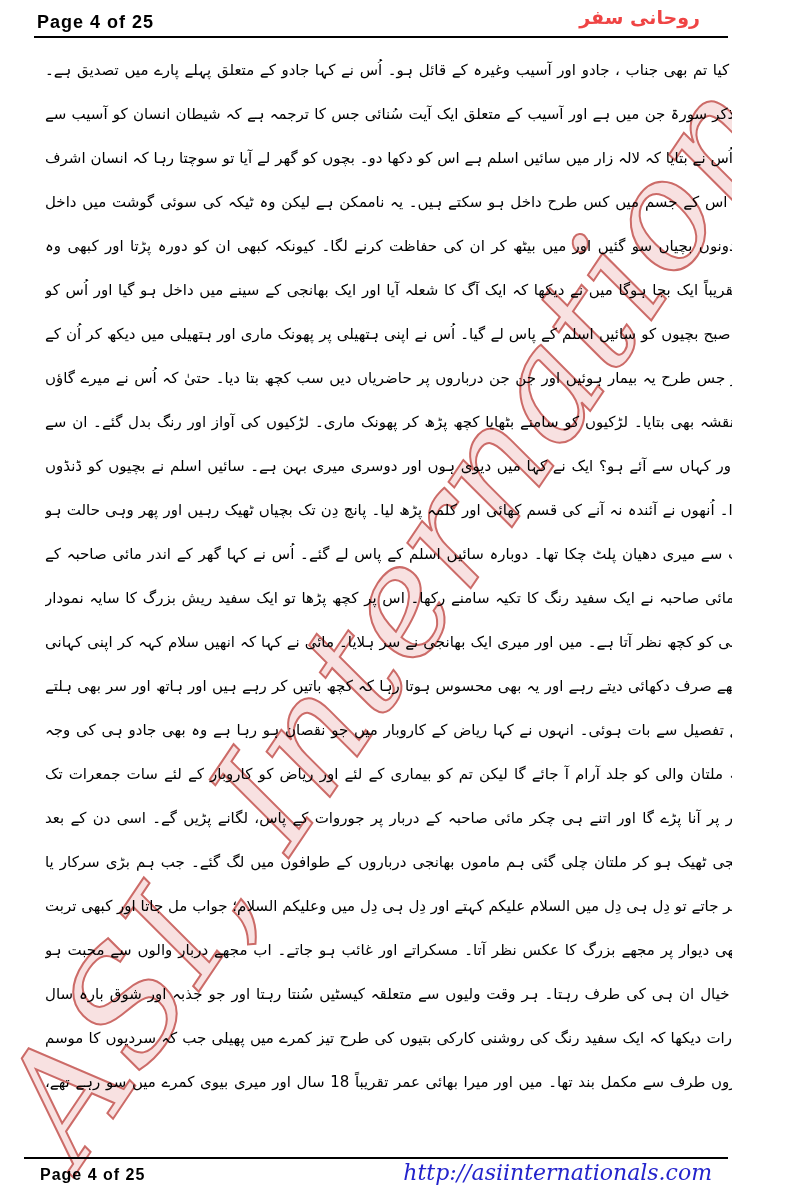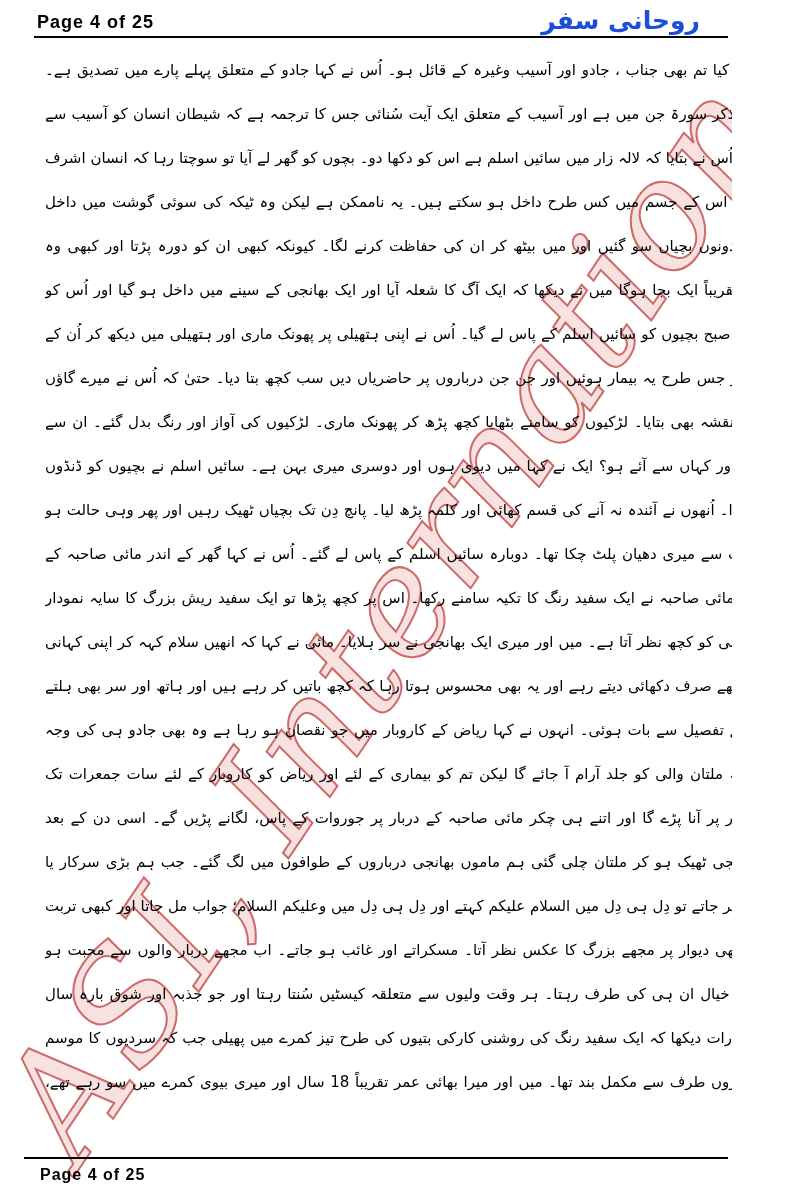--- a/index.html
+++ b/index.html
@@ -13,21 +13,21 @@
   }
 
   
   .hdr-page {
     position: absolute; top: 12px; left: 37px;
     font-weight: bold; font-size: 18px; letter-spacing: 1px; color: #000;
     z-index: 3;
   }
   .hdr-title {
     position: absolute; top: 6px; right: 32px;
-    direction: rtl; font-weight: bold; font-size: 25px; color: #1d4ed8;
+    direction: rtl; font-weight: bold; font-size: 19px; color: #ef4444;
     font-family: "DejaVu Sans", sans-serif;
     z-index: 3;
     text-align: center;
   }
   .hdr-rule {
     position: absolute; top: 36px; left: 34px; right: 4px;
     border-top: 2px solid #000; z-index: 3;
   }
 
   
@@ -123,14 +123,15 @@
     <div class="line">والی بھانجی ٹھیک ہو کر ملتان چلی گئی ہم ماموں بھانجی درباروں کے طوافوں میں لگ گئے۔ جب ہم بڑی سرکار یا دوسرے بزرگ</div>
     <div class="line">کے مزار پر جاتے تو دِل ہی دِل میں السلام علیکم کہتے اور دِل ہی دِل میں وعلیکم السلام؛ جواب مل جاتا اور کبھی تربت کی چادر</div>
     <div class="line">پر اور کبھی دیوار پر مجھے بزرگ کا عکس نظر آتا۔ مسکراتے اور غائب ہو جاتے۔ اب مجھے دربار والوں سے محبت ہو گئی تھی۔ کام کاج</div>
     <div class="line">میں بھی خیال ان ہی کی طرف رہتا۔ ہر وقت ولیوں سے متعلقہ کیسٹیں سُنتا رہتا اور جو جذبہ اور شوق بارہ سال پہلے تھا دوبارہ</div>
     <div class="line indent">ایک رات دیکھا کہ ایک سفید رنگ کی روشنی کارکی بتیوں کی طرح تیز کمرے میں پھیلی جب کہ سردیوں کا موسم تھا اور</div>
     <div class="line">کمرہ چاروں طرف سے مکمل بند تھا۔ میں اور میرا بھائی عمر تقریباً 18 سال اور میری بیوی کمرے میں سو رہے تھے، بھائی ڈر کر</div>
   </div>
 
   <div class="ftr-rule"></div>
   <div class="ftr-page">Page 4 of 25</div>
+  <a class="ftr-url" href="#">http://asiinternationals.com</a>
 
 </div>
 
 </body></html>

